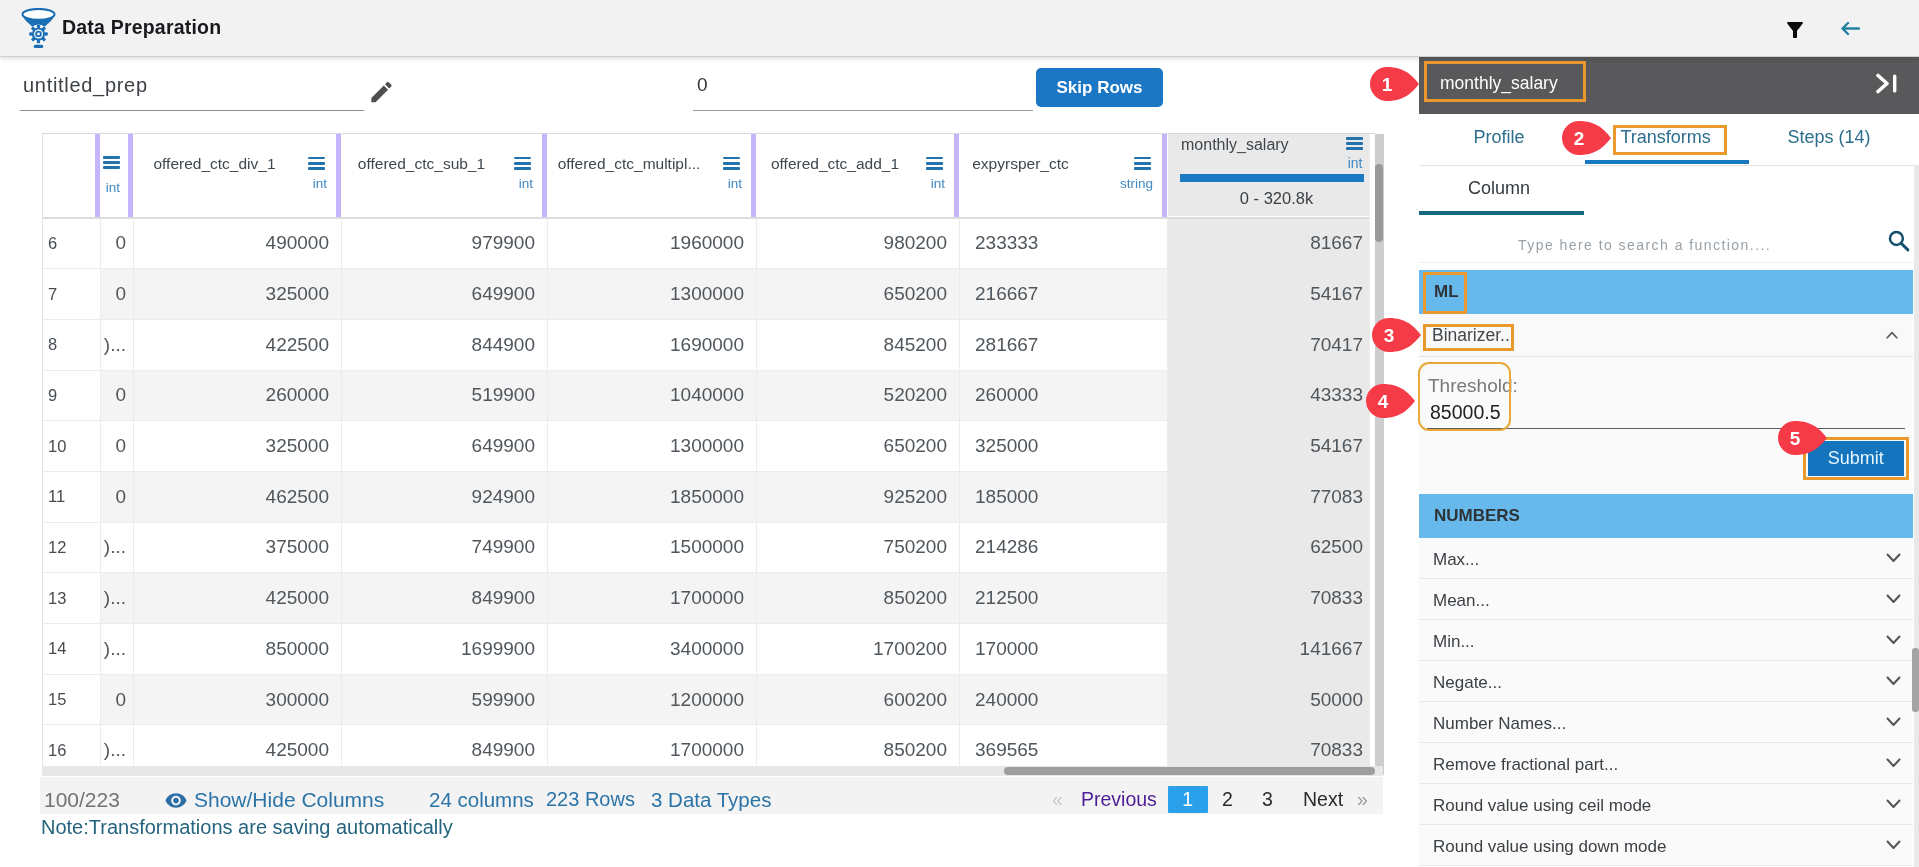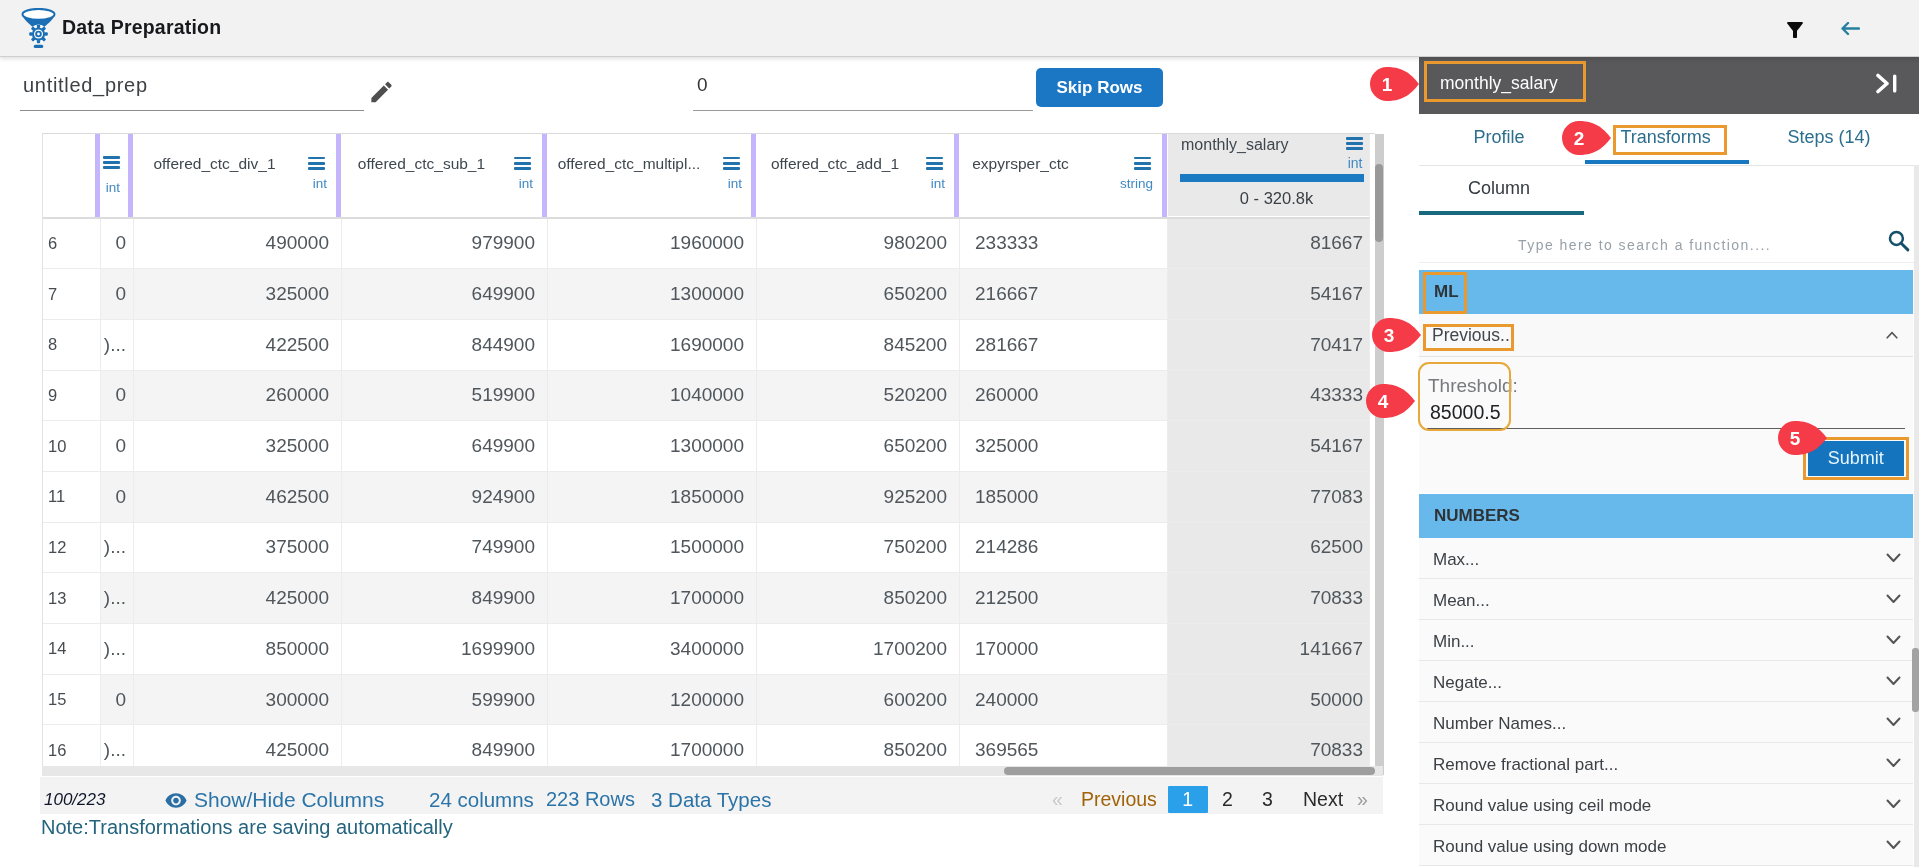--- a/index.html
+++ b/index.html
@@ -335,30 +335,30 @@
   <div style="position:absolute; right:6.5px; top:20.5px; font-size:14px; color:#4089c4;">int</div>
   <div style="position:absolute; left:11.5px; top:39.5px; width:184.5px; height:8px; background:#1a7ac2;"></div>
   <div style="position:absolute; left:8px; top:54.5px; width:100%; text-align:center; font-size:16.5px; color:#3a3f44;">0 - 320.8k</div>
 </div>
 <div id="vsb-track"></div>
 <div id="vsb-thumb"></div>
 <div id="hsb-track"></div>
 <div id="hsb-thumb"></div>
 
 <div id="footer">
-  <div class="flink" style="left:4px; font-size:17px; color:#0f172a;font-style:italic;">100/223</div>
+  <div class="flink" style="left:4px; font-size:21px; color:#737373;">100/223</div>
   <svg style="position:absolute;left:124px;top:12px" width="24" height="23" viewBox="0 0 24 24">
     <path d="M12 4.5C7 4.5 2.73 7.61 1 12c1.73 4.39 6 7.5 11 7.5s9.27-3.11 11-7.5c-1.73-4.39-6-7.5-11-7.5zM12 17c-2.76 0-5-2.24-5-5s2.24-5 5-5 5 2.24 5 5-2.24 5-5 5zm0-8c-1.66 0-3 1.34-3 3s1.34 3 3 3 3-1.34 3-3-1.34-3-3-3z" fill="#2b6ea6"></path>
   </svg>
   <div class="flink" style="left:154px; font-size:21px;">Show/Hide Columns</div>
   <div class="flink" style="left:389px; font-size:20.5px;">24 columns</div>
   <div class="flink" style="left:506px; font-size:20px;">223 Rows</div>
   <div class="flink" style="left:611px; font-size:20.5px;">3 Data Types</div>
   <div class="pg" style="left:1012px; color:#c9c9c9;">«</div>
-  <div class="pg" style="left:1041px; color:#a16207;">Previous</div>
+  <div class="pg" style="left:1041px; color:#4c1d95;">Previous</div>
   <div class="pg" style="left:1128px; width:39.5px; height:26.5px; background:#2ba0ea; color:#fff; text-align:center; border-radius:1px;">1</div>
   <div class="pg" style="left:1182px; color:#2b2b2b;">2</div>
   <div class="pg" style="left:1222px; color:#2b2b2b;">3</div>
   <div class="pg" style="left:1263px; color:#2b2b2b;">Next</div>
   <div class="pg" style="left:1317px; color:#9b9b9b;">»</div>
 </div>
 <div id="note">Note:Transformations are saving automatically</div>
 
 <div id="panel"></div>
 <div id="dhead"></div>
@@ -380,21 +380,21 @@
 <svg style="position:absolute;left:1886px;top:228px" width="25" height="25" viewBox="0 0 24 24">
   <circle cx="10" cy="10" r="6.2" stroke="#14506b" stroke-width="2.4" fill="none"></circle>
   <path d="M14.8 14.8 L21 21" stroke="#14506b" stroke-width="2.8" stroke-linecap="round"></path>
 </svg>
 <div id="searchsep"></div>
 <div class="bluebar" style="top:270px;">
     <span style="font-weight:700;">ML</span>
   </div>
 <div id="mlbox" class="obox"></div>
 <div id="binrow"></div>
-<div id="bintxt">Previous...</div>
+<div id="bintxt">Binarizer...</div>
 <div id="binbox" class="obox"></div>
 <svg class="chev" style="position:absolute;left:1886px;top:329px" width="15" height="10" viewBox="0 0 15 10">
   <path d="M1.5 8.5 L7.5 2 L13.5 8.5" stroke="#555" stroke-width="2" fill="none" stroke-linecap="round" stroke-linejoin="round"></path>
 </svg>
 <div id="binform"></div>
 <div id="thlabel">Threshold:</div>
 <div id="thval">85000.5</div>
 <div id="thline"></div>
 <div id="thbox" class="obox"></div>
 <div id="submitbox" class="obox"></div>

